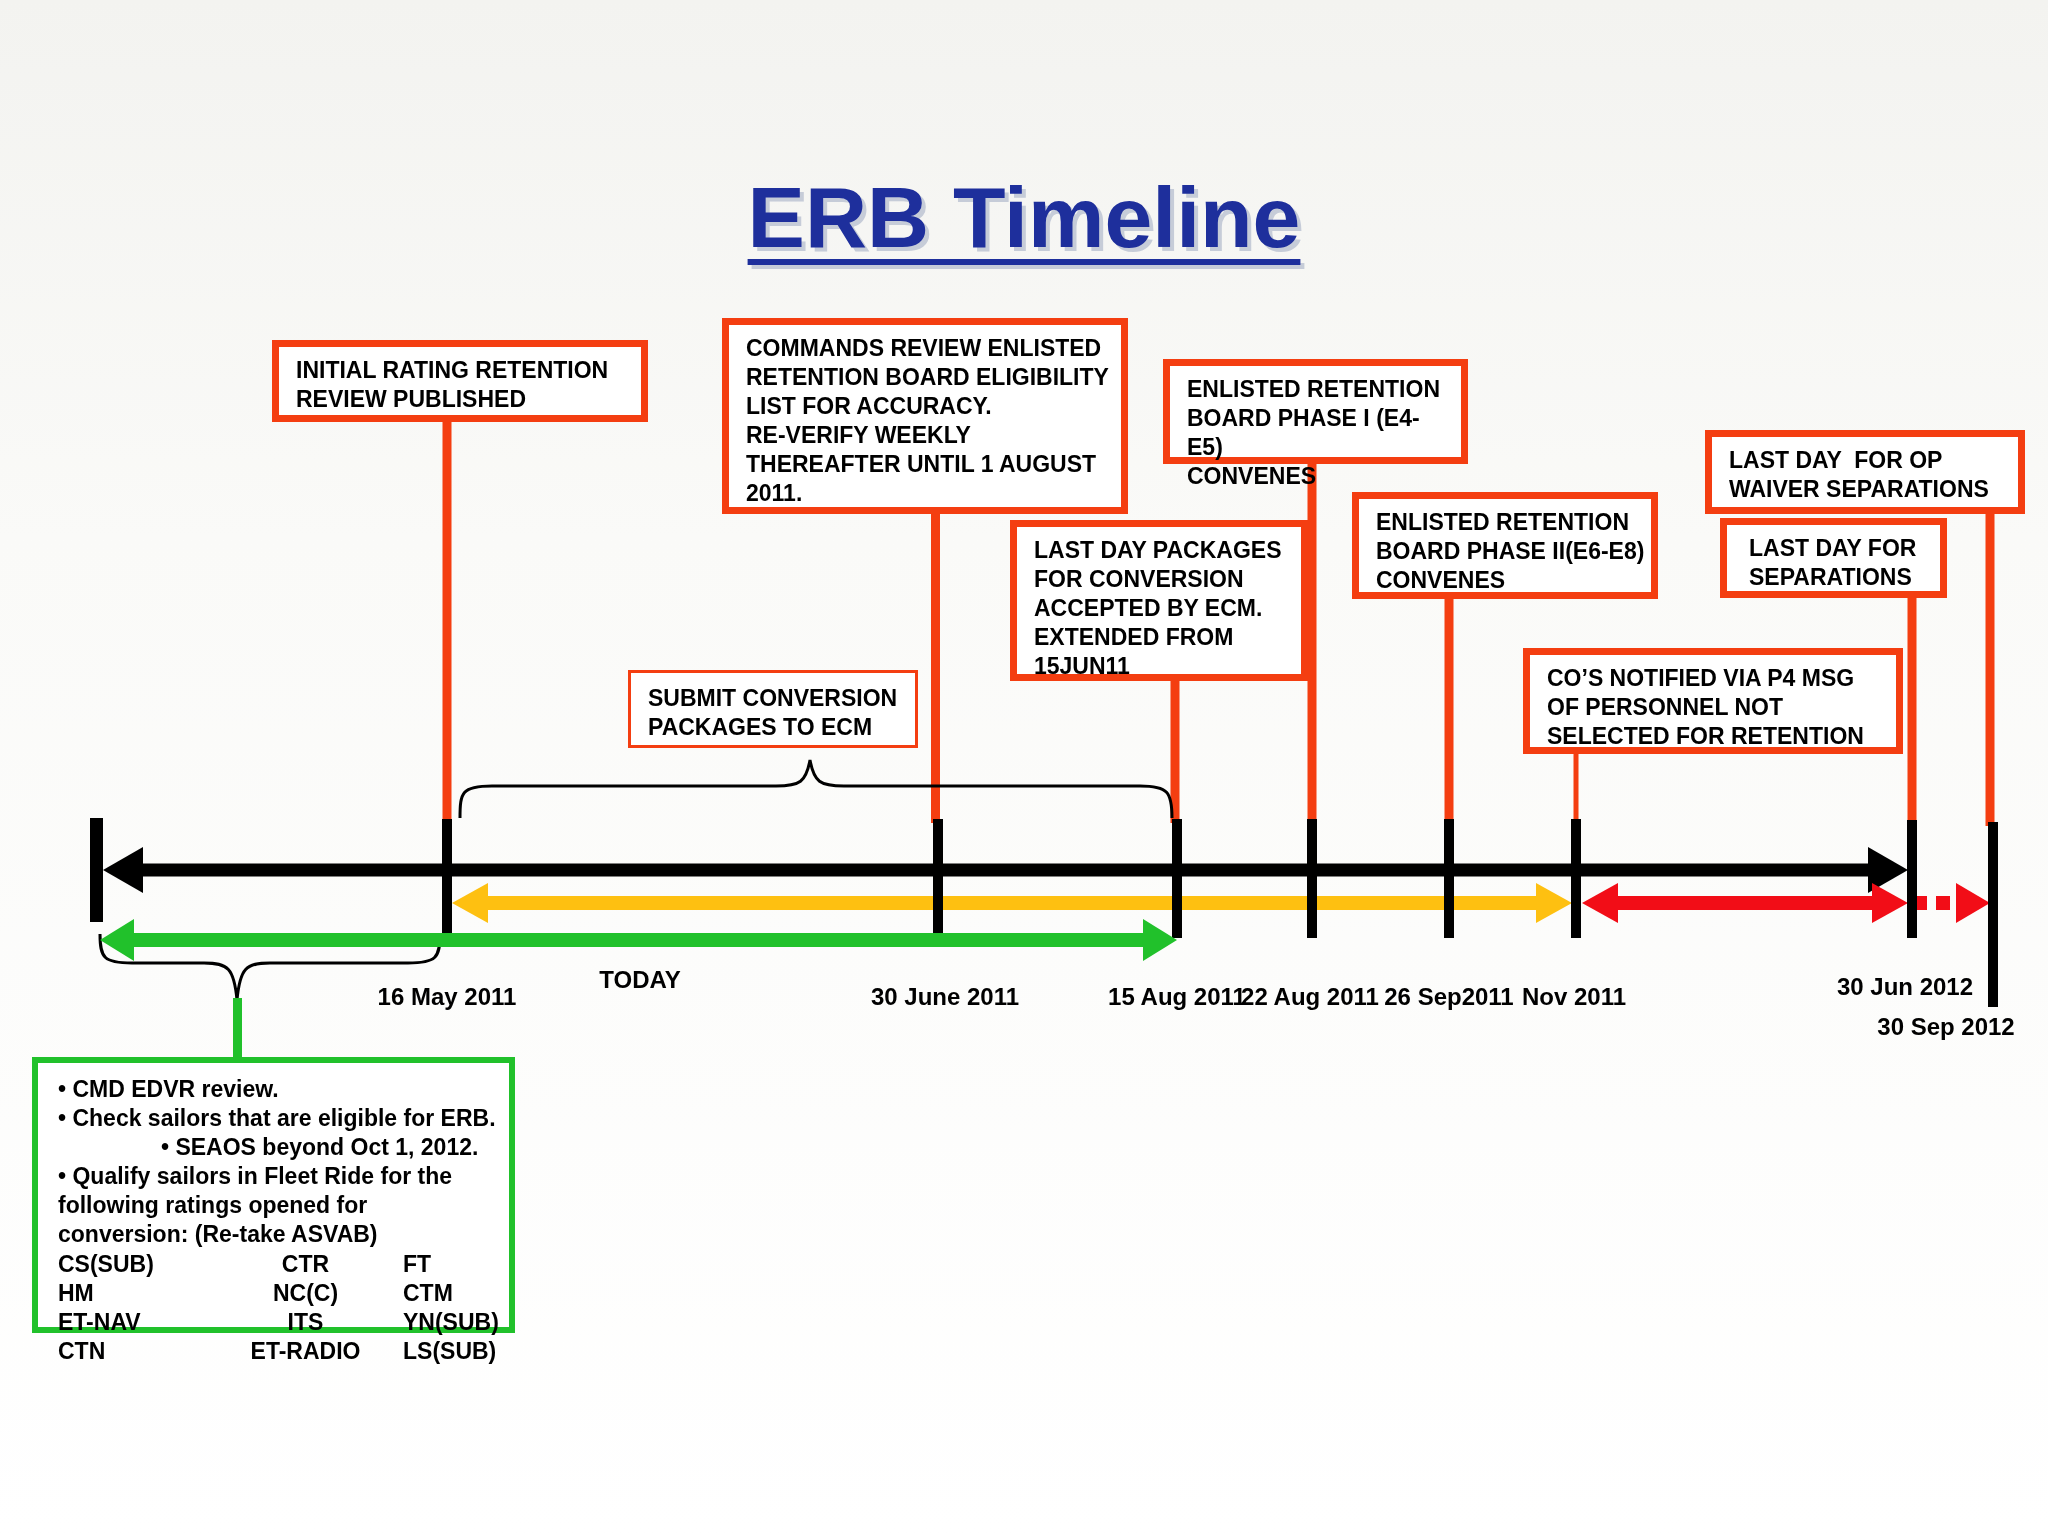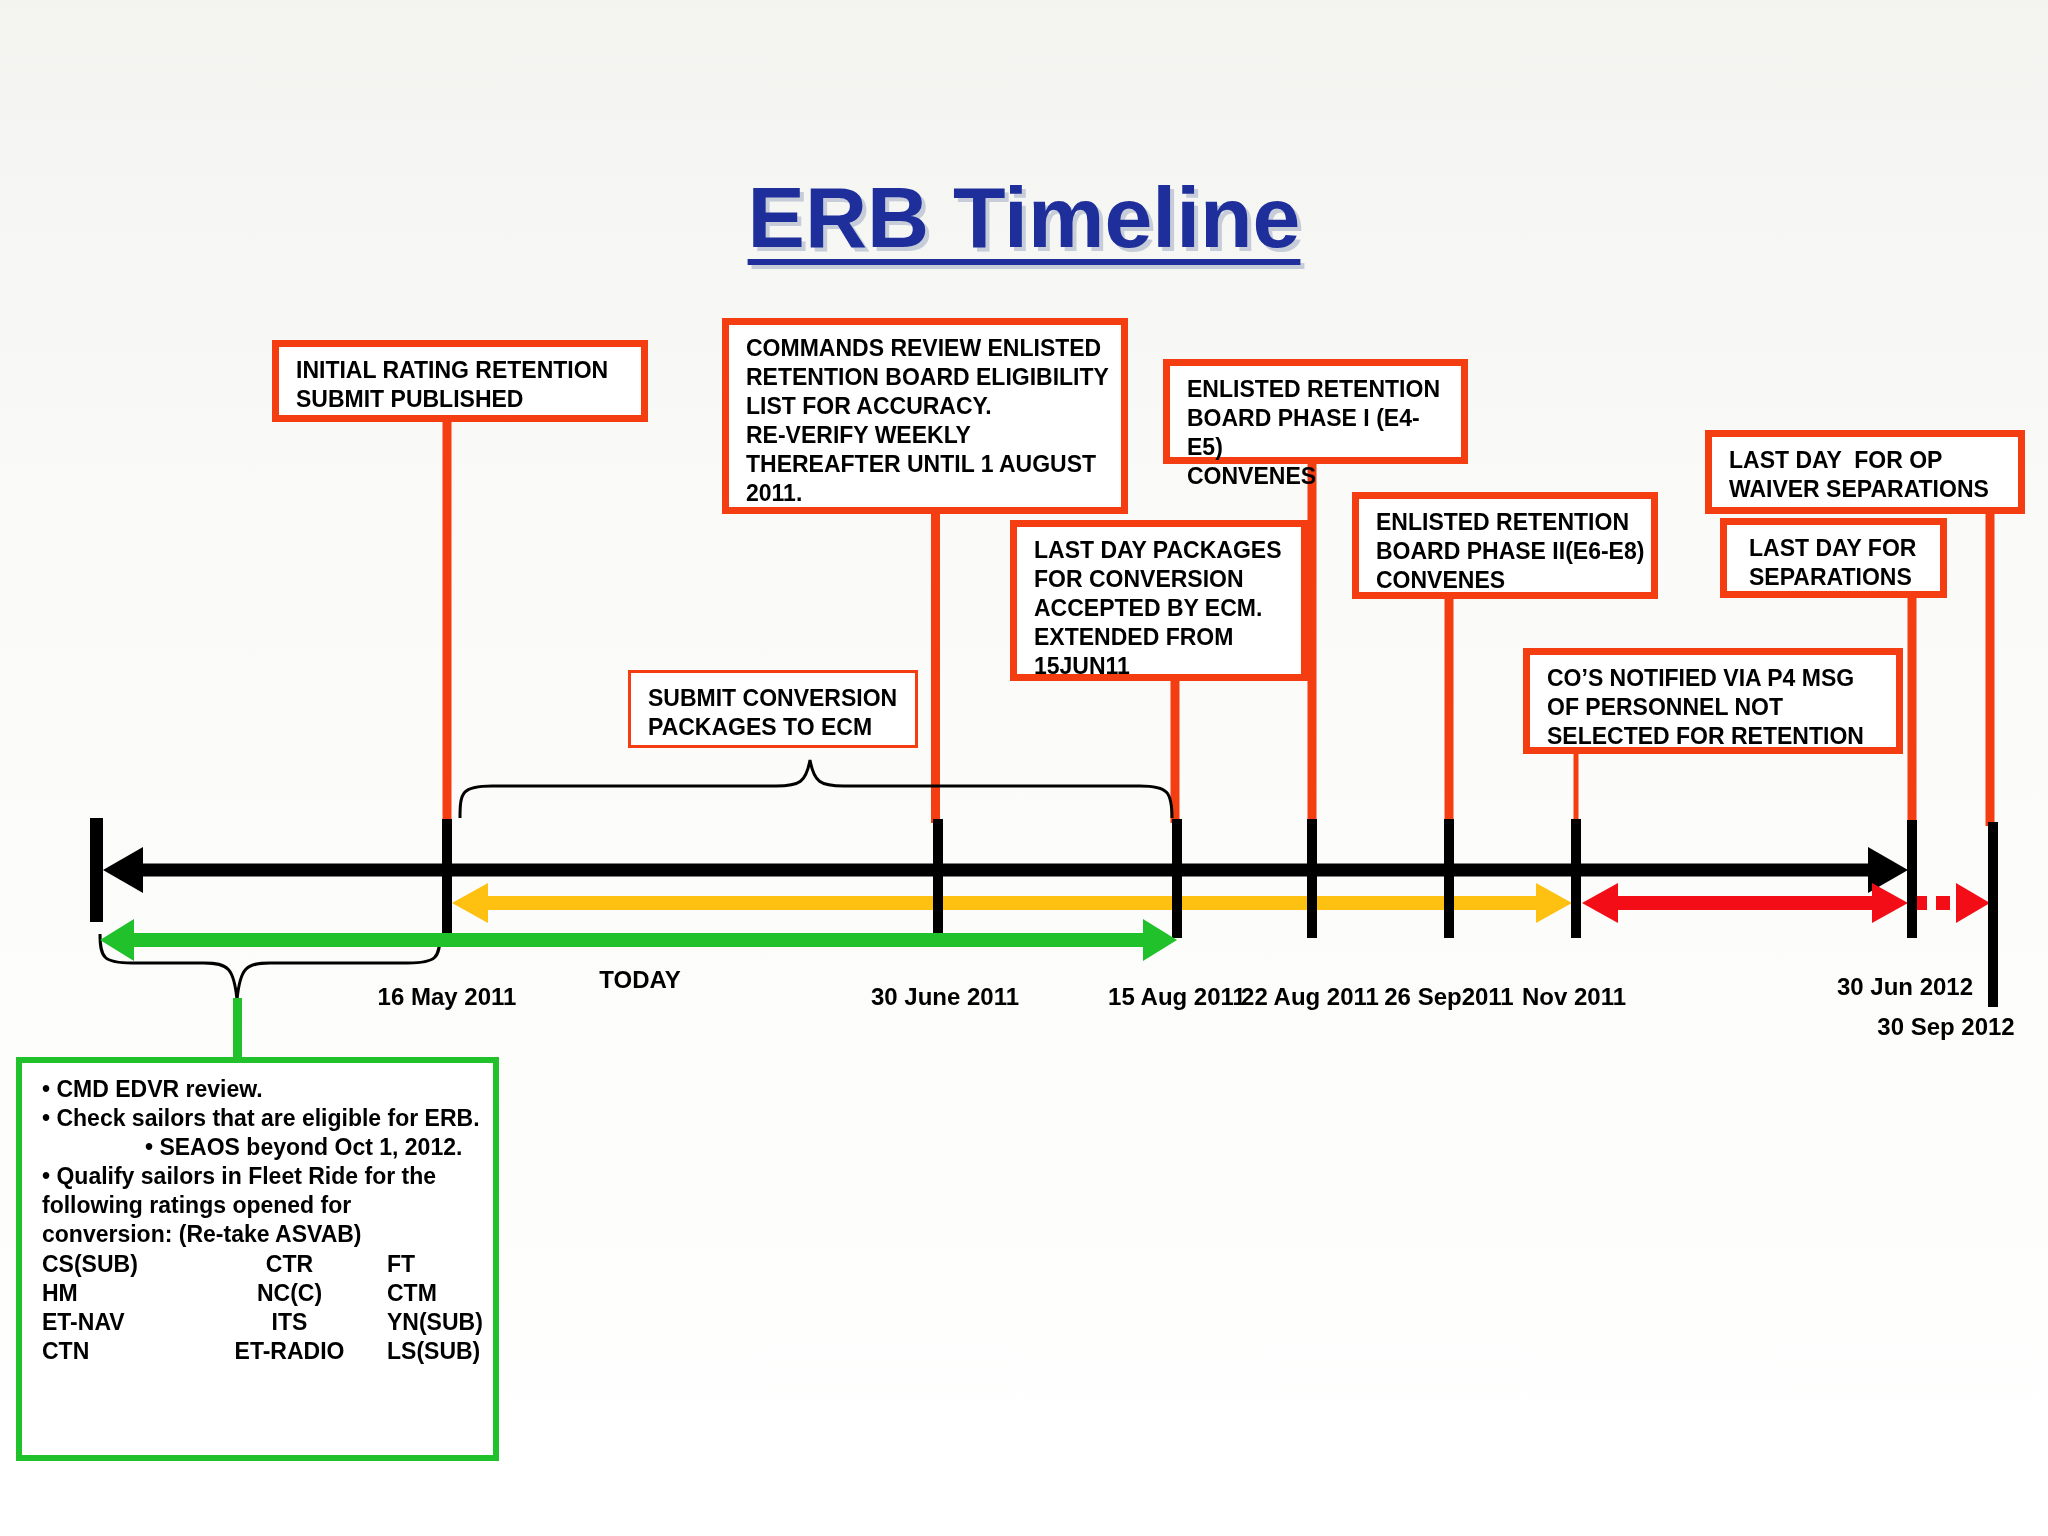--- a/index.html
+++ b/index.html
@@ -35,21 +35,21 @@
   #gfx{position:absolute;left:0;top:0;}
 
   
   .dlabel{
     position:absolute;transform:translateX(-50%);
     font-weight:bold;font-size:24px;color:#000;white-space:nowrap;
   }
 
   
   #green-box{
-    position:absolute;left:16px;top:1057px;width:483px;height:404px;
+    position:absolute;left:32px;top:1057px;width:483px;height:276px;
     box-sizing:border-box;border:6px solid var(--green,#21c12b);background:#fff;
     padding:12px 10px 10px 20px;
     font-size:23px;font-weight:bold;line-height:29px;color:#000;
   }
   #green-box .indent{padding-left:103px;}
   #ratings-table{width:100%;border-collapse:collapse;margin-top:1px;}
   #ratings-table td{padding:0;font-size:23px;font-weight:bold;line-height:29px;}
   #ratings-table td.c1{width:170px;text-align:left;}
   #ratings-table td.c2{width:155px;text-align:center;}
   #ratings-table td.c3{text-align:left;padding-left:20px;}
@@ -113,21 +113,21 @@
 
     <g style="fill:var(--green,#21c12b)">
       <rect x="126" y="933" width="1022" height="14"></rect>
       <polygon points="100,940 134,919 134,961"></polygon>
       <polygon points="1177,940 1143,919 1143,961"></polygon>
     </g>
   </svg>
 
   <div class="callout" style="left:272px;top:340px;width:376px;height:82px;">
     <div class="cline">INITIAL RATING RETENTION</div>
-    <div class="cline">SUBMIT PUBLISHED</div>
+    <div class="cline">REVIEW PUBLISHED</div>
   </div>
 
   <div class="callout" style="left:722px;top:318px;width:406px;height:196px;">
     <div class="cline">COMMANDS REVIEW ENLISTED</div>
     <div class="cline">RETENTION BOARD ELIGIBILITY</div>
     <div class="cline">LIST FOR ACCURACY.</div>
     <div class="cline">RE-VERIFY WEEKLY</div>
     <div class="cline">THEREAFTER UNTIL 1 AUGUST</div>
     <div class="cline">2011.</div>
   </div>

